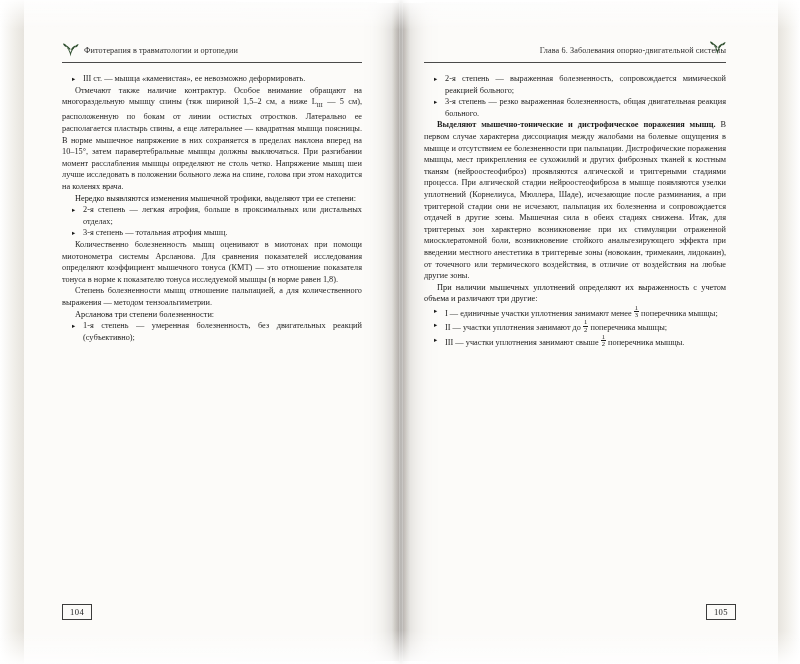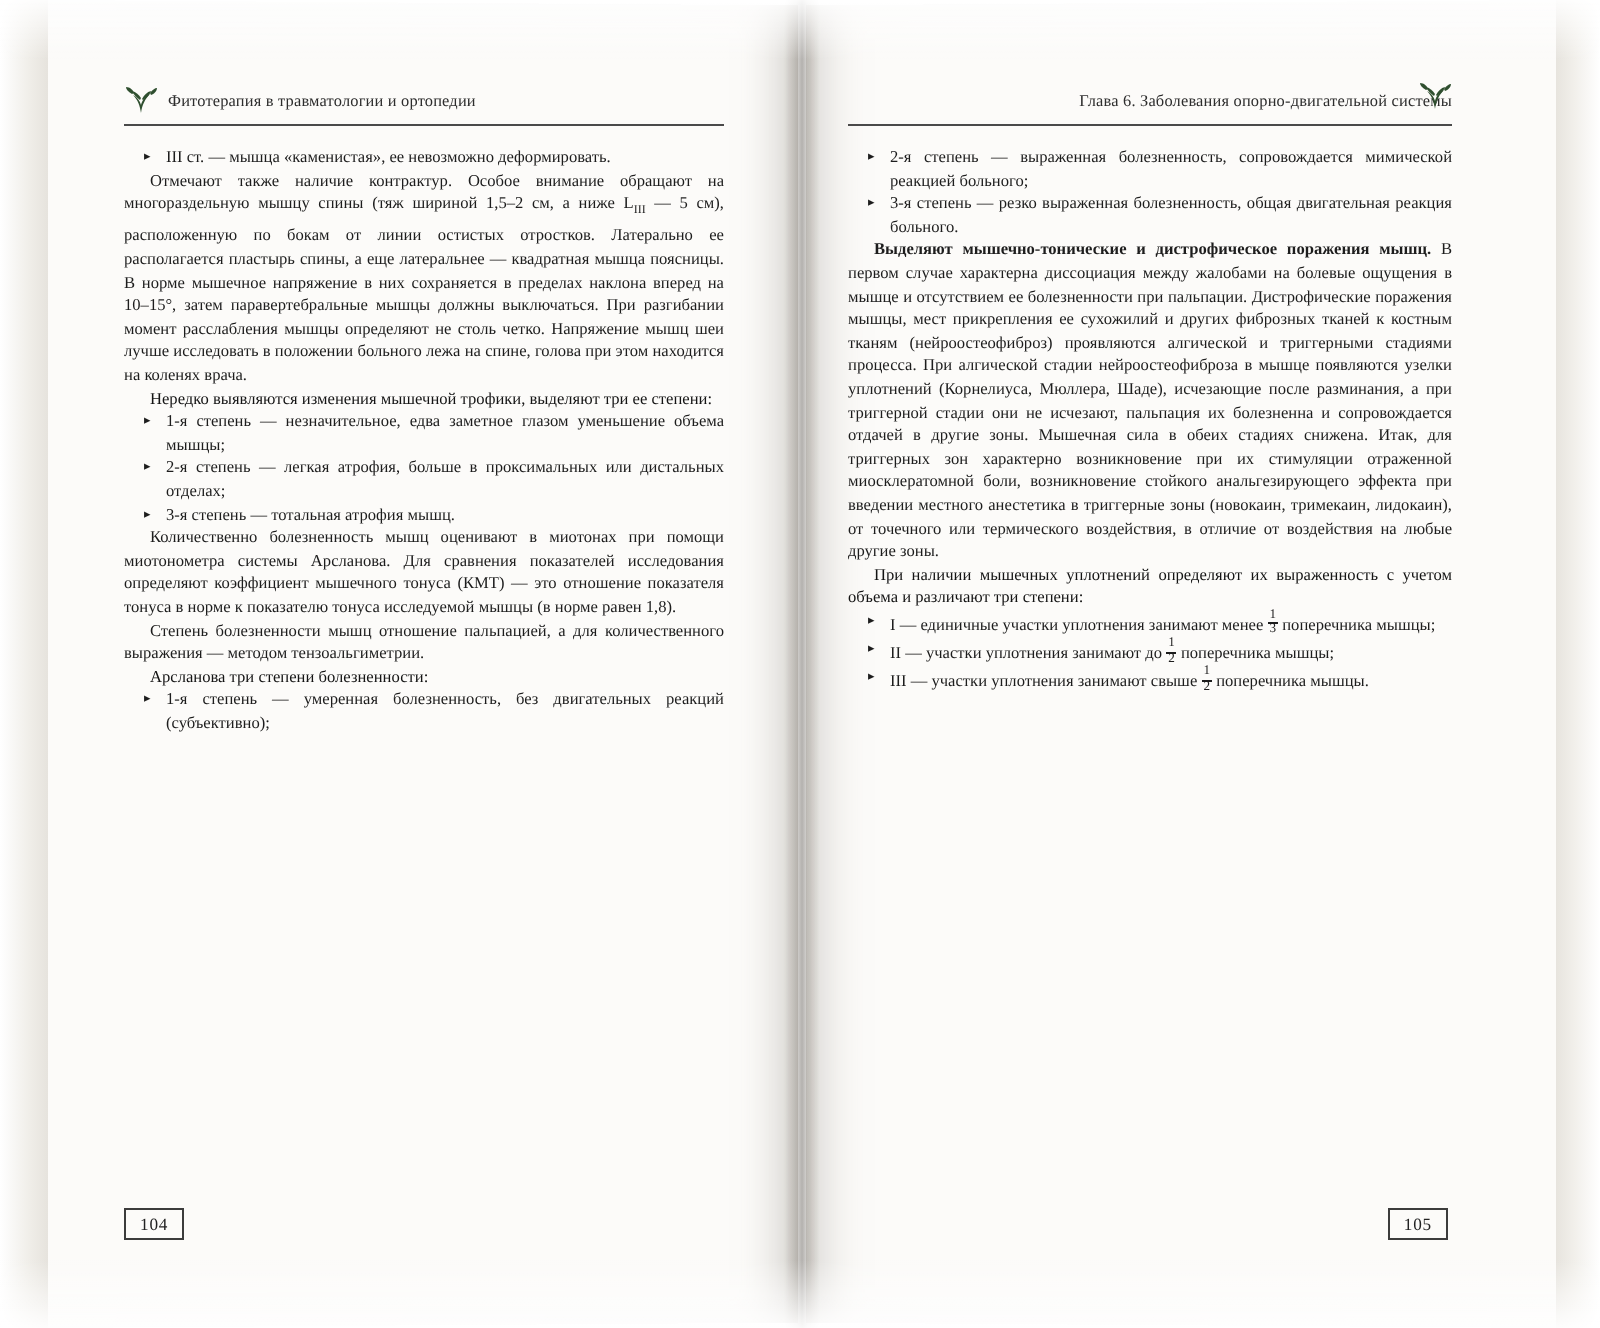--- a/index.html
+++ b/index.html
@@ -168,21 +168,21 @@
   .folio {
     position: absolute;
     bottom: 44px;
     font-size: 8.6px;
     color: #222;
     border: 0.8px solid #3c3c3c;
     padding: 2px 7px 2px 7px;
     letter-spacing: 0.4px;
   }
   .folio-left { left: 62px; }
-  .folio-right { right: 76px; }
+  .folio-right { right: 64px; }
 </style>
 </head>
 <body>
 
 <div class="book-spread">
 
   <div class="page page-left"></div>
   <div class="page page-right"></div>
   <div class="page-edge-left"></div>
   <div class="page-edge-right"></div>
@@ -207,21 +207,20 @@
 
     <ul class="dashlist">
       <li>III ст. — мышца «каменистая», ее невозможно деформировать.</li>
     </ul>
 
     <p class="body">Отмечают также наличие контрактур. Особое внимание обращают на многораздельную мышцу спины (тяж шириной 1,5–2 см, а ниже <span class="ital">L</span><span class="sub">III</span> — 5 см), расположенную по бокам от линии остистых отростков. Латерально ее располагается пластырь спины, а еще латеральнее — квадратная мышца поясницы. В норме мышечное напряжение в них сохраняется в пределах наклона вперед на 10–15°, затем паравертебральные мышцы должны выключаться. При разгибании момент расслабления мышцы определяют не столь четко. Напряжение мышц шеи лучше исследовать в положении больного лежа на спине, голова при этом находится на коленях врача.</p>
 
     <p class="bold-lead">Нередко выявляются изменения мышечной трофики, выделяют три ее степени:</p>
 
     <ul class="dashlist">
-      <li><span class="ital">1-я степень</span> — незначительное, едва заметное глазом уменьшение объема мышцы;</li>
       <li><span class="ital">2-я степень</span> — легкая атрофия, больше в проксимальных или дистальных отделах;</li>
       <li><span class="ital">3-я степень</span> — тотальная атрофия мышц.</li>
     </ul>
 
     <p class="body">Количественно болезненность мышц оценивают в миотонах при помощи миотонометра системы Арсланова. Для сравнения показателей исследования определяют коэффициент мышечного тонуса (КМТ) — это отношение показателя тонуса в норме к показателю тонуса исследуемой мышцы (в норме равен 1,8).</p>
 
     <p class="body">Степень болезненности мышц отношение пальпацией, а для количественного выражения — методом тензоальгиметрии.</p>
 
     <p class="bold-lead">Арсланова три степени болезненности:</p>
 
@@ -250,21 +249,21 @@
       </span>
     </div>
 
     <ul class="dashlist">
       <li><span class="ital">2-я степень</span> — выраженная болезненность, сопровождается мимической реакцией больного;</li>
       <li><span class="ital">3-я степень</span> — резко выраженная болезненность, общая двигательная реакция больного.</li>
     </ul>
 
     <p class="body"><span class="bld">Выделяют мышечно-тонические и дистрофическое поражения мышц.</span><span> В первом случае характерна диссоциация между жалобами на болевые ощущения в мышце и отсутствием ее болезненности при пальпации. Дистрофические поражения мышцы, мест прикрепления ее сухожилий и других фиброзных тканей к костным тканям (нейроостеофиброз) проявляются алгической и триггерными стадиями процесса. При алгической стадии нейроостеофиброза в мышце появляются узелки уплотнений (Корнелиуса, Мюллера, Шаде), исчезающие после разминания, а при триггерной стадии они не исчезают, пальпация их болезненна и сопровождается отдачей в другие зоны. Мышечная сила в обеих стадиях снижена. Итак, для триггерных зон характерно возникновение при их стимуляции отраженной миосклератомной боли, возникновение стойкого анальгезирующего эффекта при введении местного анестетика в триггерные зоны (новокаин, тримекаин, лидокаин), от точечного или термического воздействия, в отличие от воздействия на любые другие зоны.</span></p>
 
-    <p class="bold-lead">При наличии мышечных уплотнений определяют их выраженность с учетом объема и различают три степени:</p>
+    <p class="bold-lead">При наличии мышечных уплотнений определяют их выраженность с учетом объема и различают три другие:</p>
 
     <ul class="dashlist">
       <li>I — единичные участки уплотнения занимают менее <span class="frac"><span class="num">1</span><span class="den">3</span></span> поперечника мышцы;</li>
       <li>II — участки уплотнения занимают до <span class="frac"><span class="num">1</span><span class="den">2</span></span> поперечника мышцы;</li>
       <li>III — участки уплотнения занимают свыше <span class="frac"><span class="num">1</span><span class="den">2</span></span> поперечника мышцы.</li>
     </ul>
 
   </div>
 
   <div class="folio folio-right">105</div>

